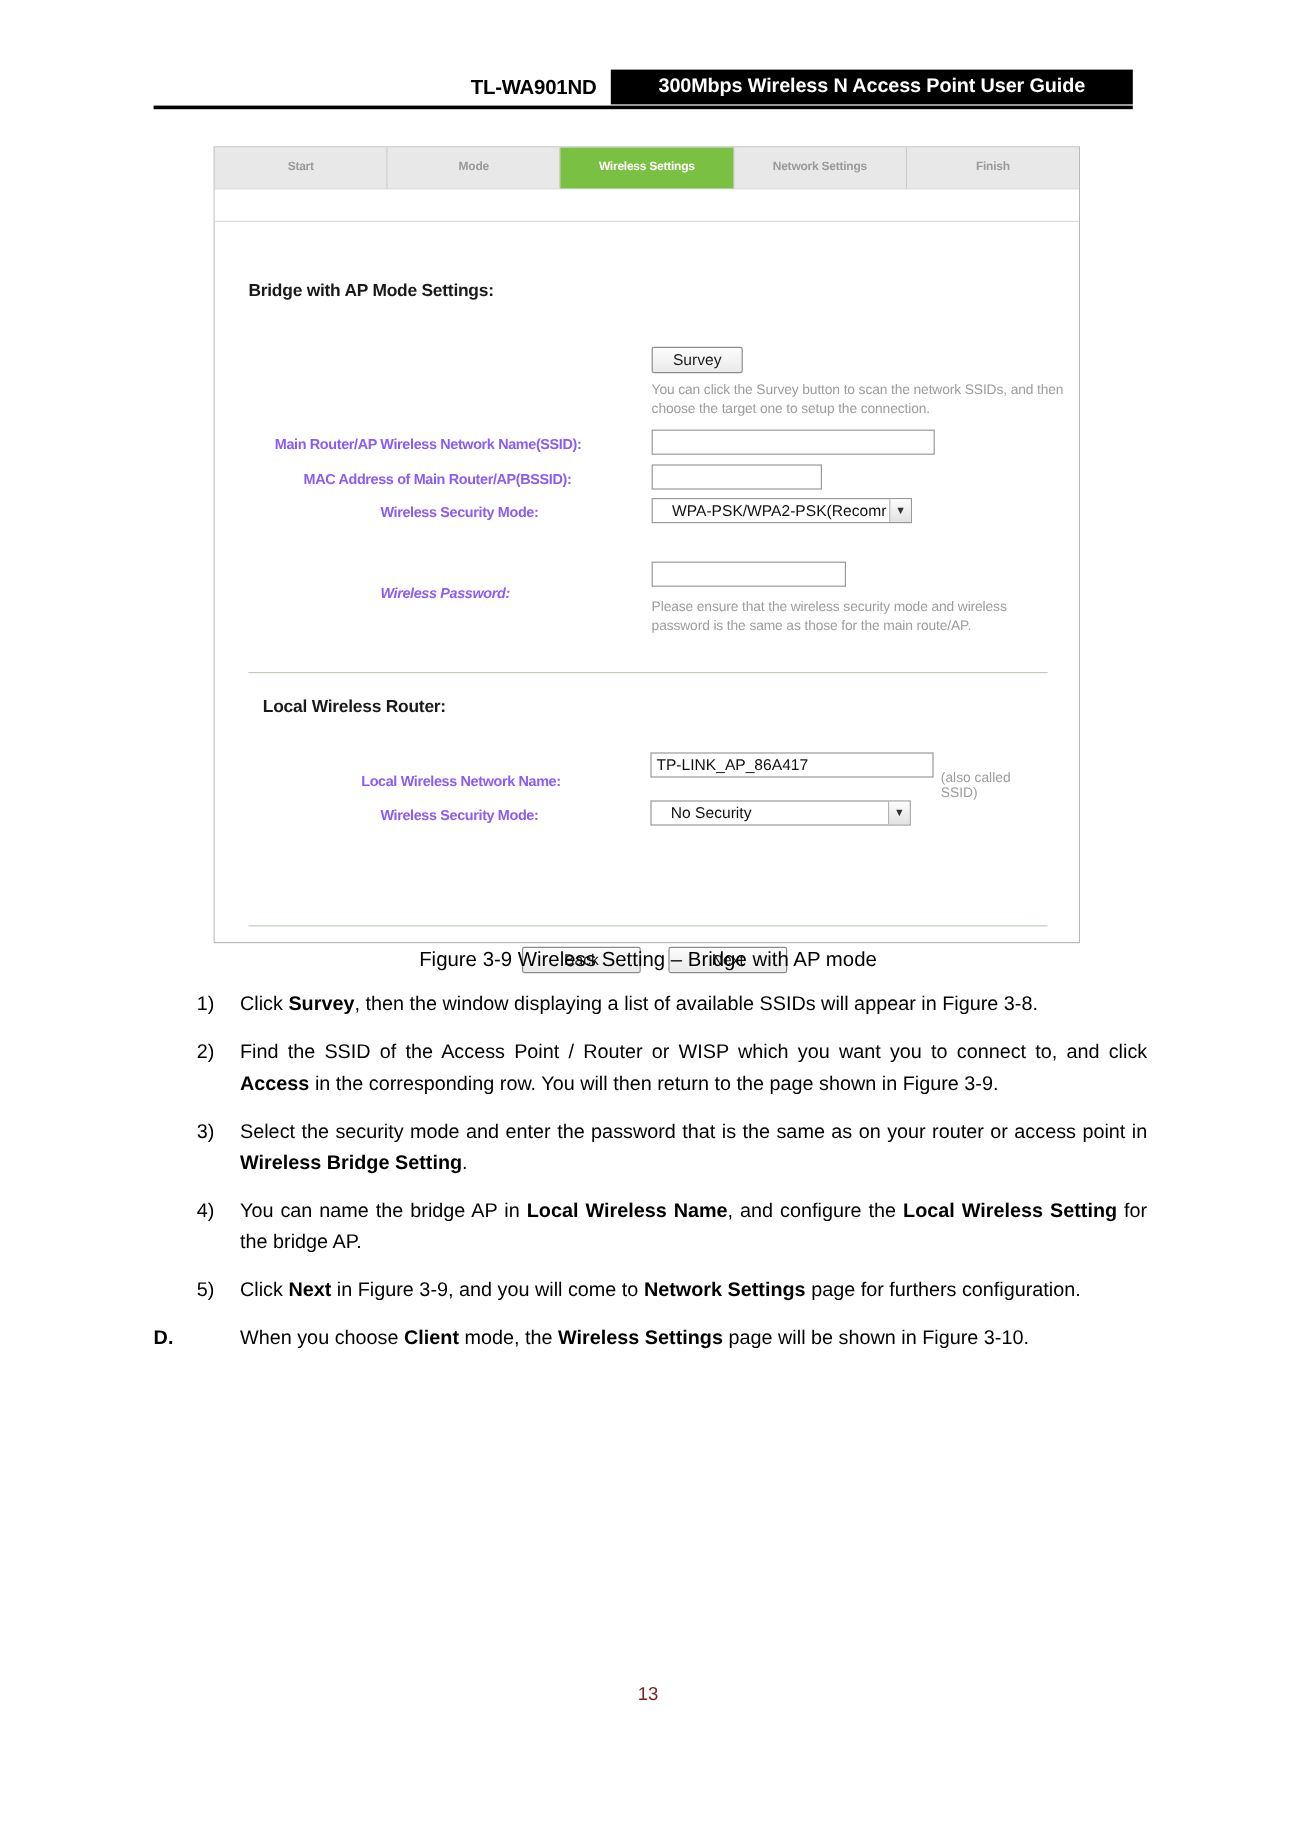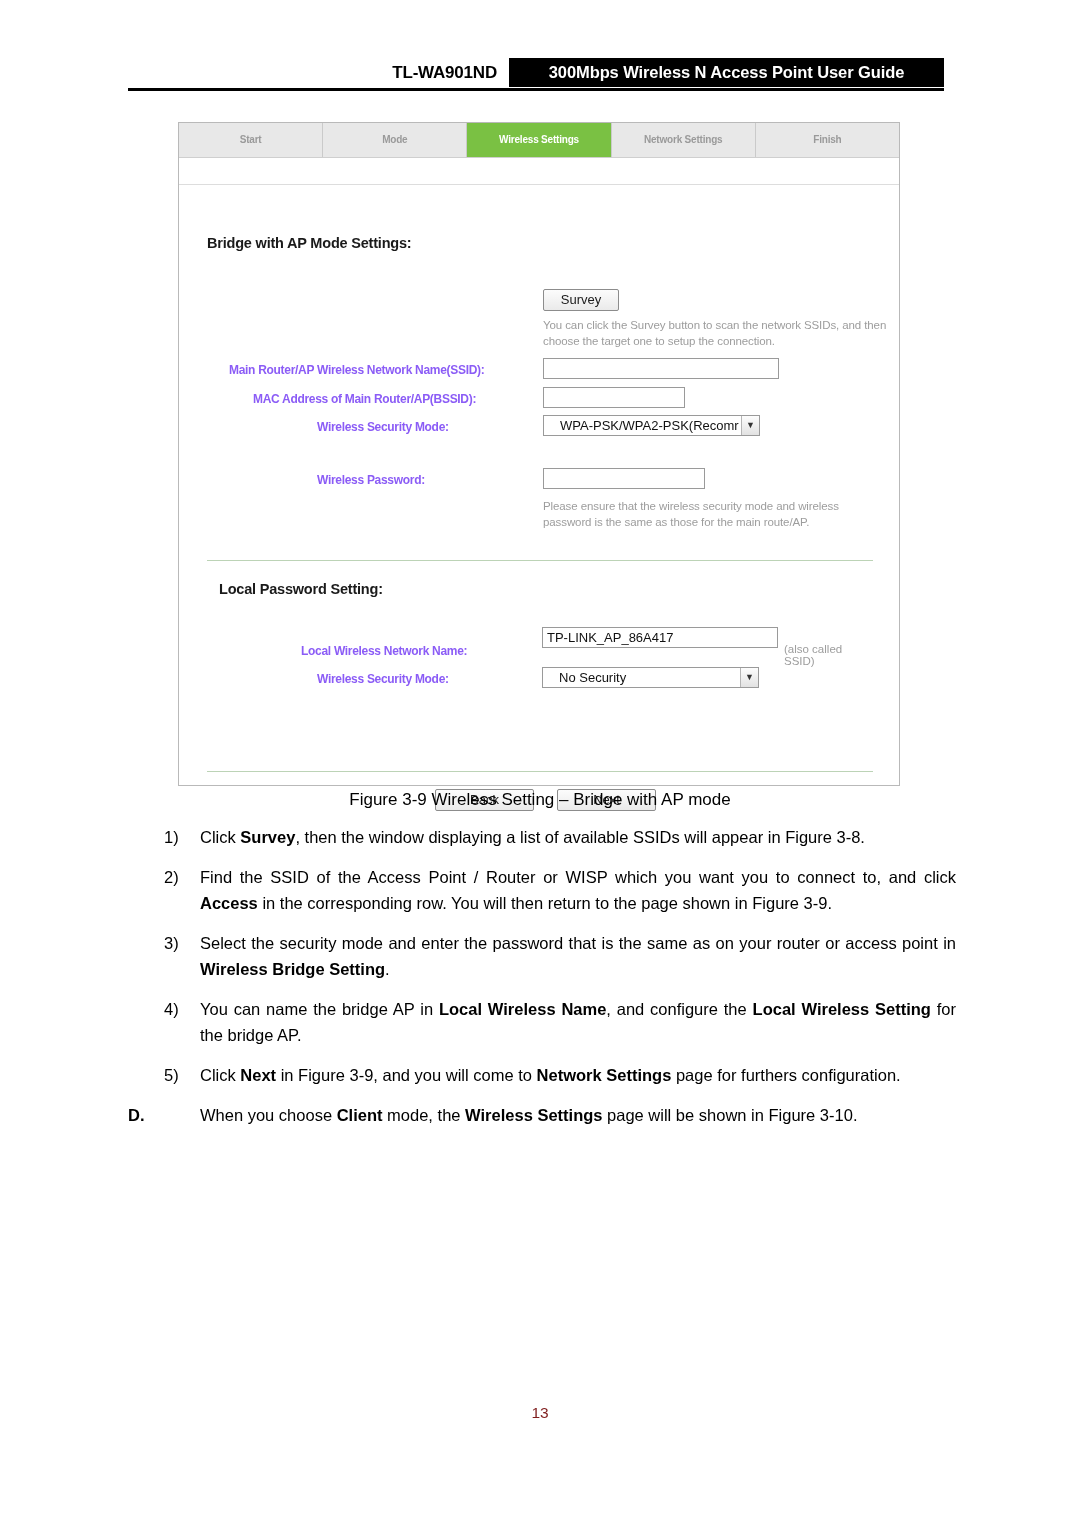--- a/index.html
+++ b/index.html
@@ -280,28 +280,28 @@
 
       <div class="lbl" style="left:46px; top:207px;">MAC Address of Main Router/AP(BSSID):</div>
       <div class="txtbox" style="left:336px; top:202px; width:142px;"></div>
 
       <div class="lbl" style="left:110px; top:235px;">Wireless Security Mode:</div>
       <div class="selbox" style="left:336px; top:230px; width:217px;">
         <span>WPA-PSK/WPA2-PSK(Recomr</span>
         <span class="arrow">▼</span>
       </div>
 
-      <div class="lbl" style="left:110px; top:288px;">Wireless Password:</div>
+      <div class="lbl" style="left:110px; top:302px;font-style:italic;">Wireless Password:</div>
       <div class="txtbox" style="left:336px; top:283px; width:162px;"></div>
 
       <div class="hint" style="left:336px; top:314px; width:300px;">Please ensure that the wireless security mode and wireless password is the same as those for the main route/AP.</div>
 
       <div class="divider green" style="left:0; top:375px; width:666px;"></div>
 
-      <div class="sect-title" style="position:absolute; left:12px; top:396px;">Local Password Setting:</div>
+      <div class="sect-title" style="position:absolute; left:12px; top:396px;">Local Wireless Router:</div>
 
       <div class="lbl" style="left:94px; top:459px;">Local Wireless Network Name:</div>
       <div class="txtbox" style="left:335px; top:442px; width:236px;">TP-LINK_AP_86A417</div>
       <div class="note" style="left:577px; top:458px;">(also called SSID)</div>
 
       <div class="lbl" style="left:110px; top:487px;">Wireless Security Mode:</div>
       <div class="selbox" style="left:335px; top:482px; width:217px;">
         <span>No Security</span>
         <span class="arrow">▼</span>
       </div>

